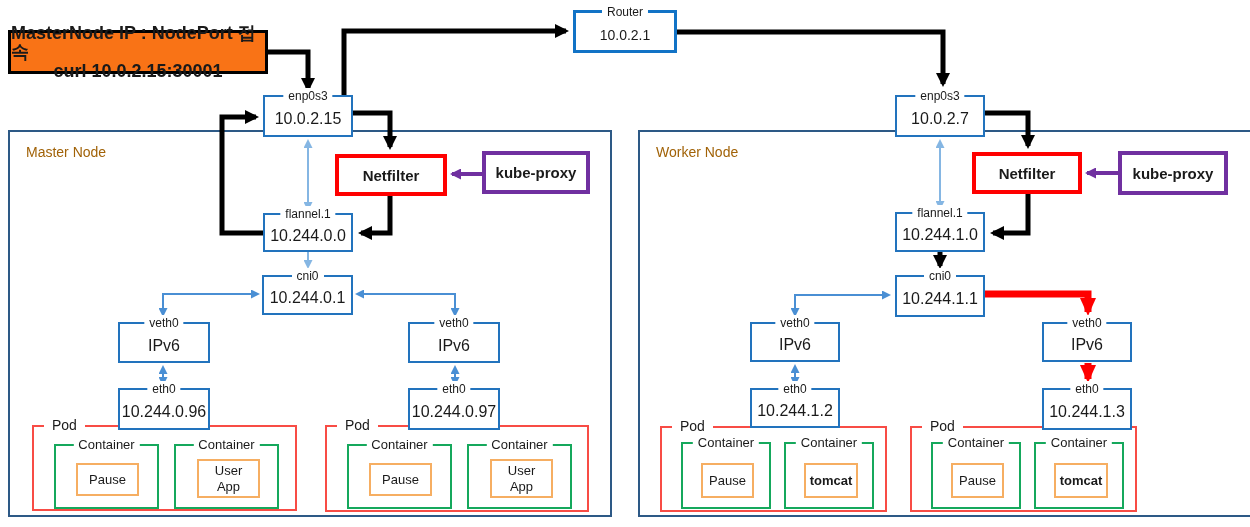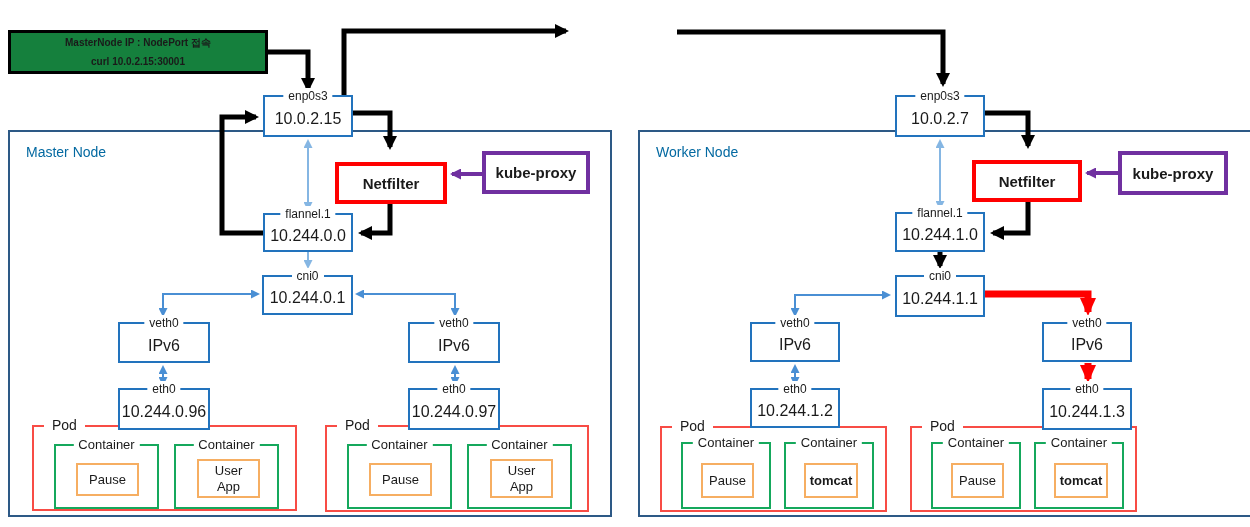--- a/index.html
+++ b/index.html
@@ -4,45 +4,45 @@
 <style>
   * { box-sizing: border-box; margin: 0; padding: 0; }
   body { background: #fff; }
   .stage {
     position: relative; width: 1250px; height: 527px; background: #fff;
     font-family: "Liberation Sans", sans-serif; color: var(--c-text, #1a1a1a);
     overflow: hidden;
   }
   
   .node { position: absolute; border: 2px solid var(--c-node-blue, #2d5986); background: #fff; }
-  .node-title { position: absolute; left: 16px; top: 12px; font-size: 14px; color: #0369a1; }
+  .node-title { position: absolute; left: 16px; top: 12px; font-size: 14px; color: #a16207; }
   
   .ifbox {
     position: absolute; border: 2px solid var(--c-box-blue, #2273bd); background: #fff;
     display: flex; align-items: center; justify-content: center; z-index: 5;
   }
   .ifbox .tag {
     position: absolute; top: -9px; left: 50%; transform: translateX(-50%);
     background: #fff; padding: 0 5px; font-size: 12px; white-space: nowrap; line-height: 17px;
   }
   .ifbox .val { font-size: 16px; padding-top: 6px; }
   .router { border-width: 3px; border-color: var(--c-router-blue, #1273c6); }
   .router .val { font-size: 14px; }
   
   .nf, .kp {
     position: absolute; background: #fff; display: flex; align-items: center; justify-content: center;
     font-weight: bold; font-size: 15px; z-index: 5;
   }
-  .nf { border: 4px solid var(--c-netfilter, #ff0000); margin-top: 8px; }
+  .nf { border: 4px solid var(--c-netfilter, #ff0000); }
   .kp { border: 4px solid var(--c-flow-purple, #7030a0); }
   
   .anno {
-    position: absolute; border: 3px solid #000; background: #15803d; z-index: 6;
+    position: absolute; border: 3px solid #000; background: #f97316; z-index: 6;
     display: flex; flex-direction: column; align-items: center; justify-content: center;
-    font-weight: bold; font-size: 10px; line-height: 19px; text-align: right;
+    font-weight: bold; font-size: 18px; line-height: 19px; text-align: left;
   }
   
   .pod { position: absolute; border: 2px solid var(--c-pod-red, #f84c45); background: transparent; padding-left: 23px; }
   .pod > .tag {
     position: absolute; top: -10px; left: 10px; background: #fff; padding: 0 8px; font-size: 14px;
     white-space: nowrap;
   }
   .cbox { position: absolute; border: 2px solid var(--c-container-green, #15a85c); }
   .cbox > .tag {
     position: absolute; top: -9px; left: 50%; transform: translateX(-50%);
@@ -196,20 +196,24 @@
 
     <path class="ln-red" d="M985 294 H1088 V312" marker-end="url(#mk-rd)"></path>
     <path class="ln-red" d="M1088 363 V379" marker-end="url(#mk-rd)"></path>
   </svg>
 
   <div class="anno" style="left:8px; top:30px; width:260px; height:44px;">
     <span>MasterNode IP : NodePort 접속</span>
     <span>curl 10.0.2.15:30001</span>
   </div>
 
+  <div class="ifbox router" style="left:573px; top:10px; width:104px; height:43px;">
+    <span class="tag">Router</span>
+    <span class="val">10.0.2.1</span>
+  </div>
 
   <div class="ifbox" style="left:263px; top:95px; width:90px; height:42px;">
     <span class="tag">enp0s3</span>
     <span class="val">10.0.2.15</span>
   </div>
   <div class="nf" style="left:335px; top:154px; width:112px; height:42px;">
     <span>Netfilter</span>
   </div>
   <div class="kp" style="left:482px; top:151px; width:108px; height:43px;">
     <span>kube-proxy</span>

